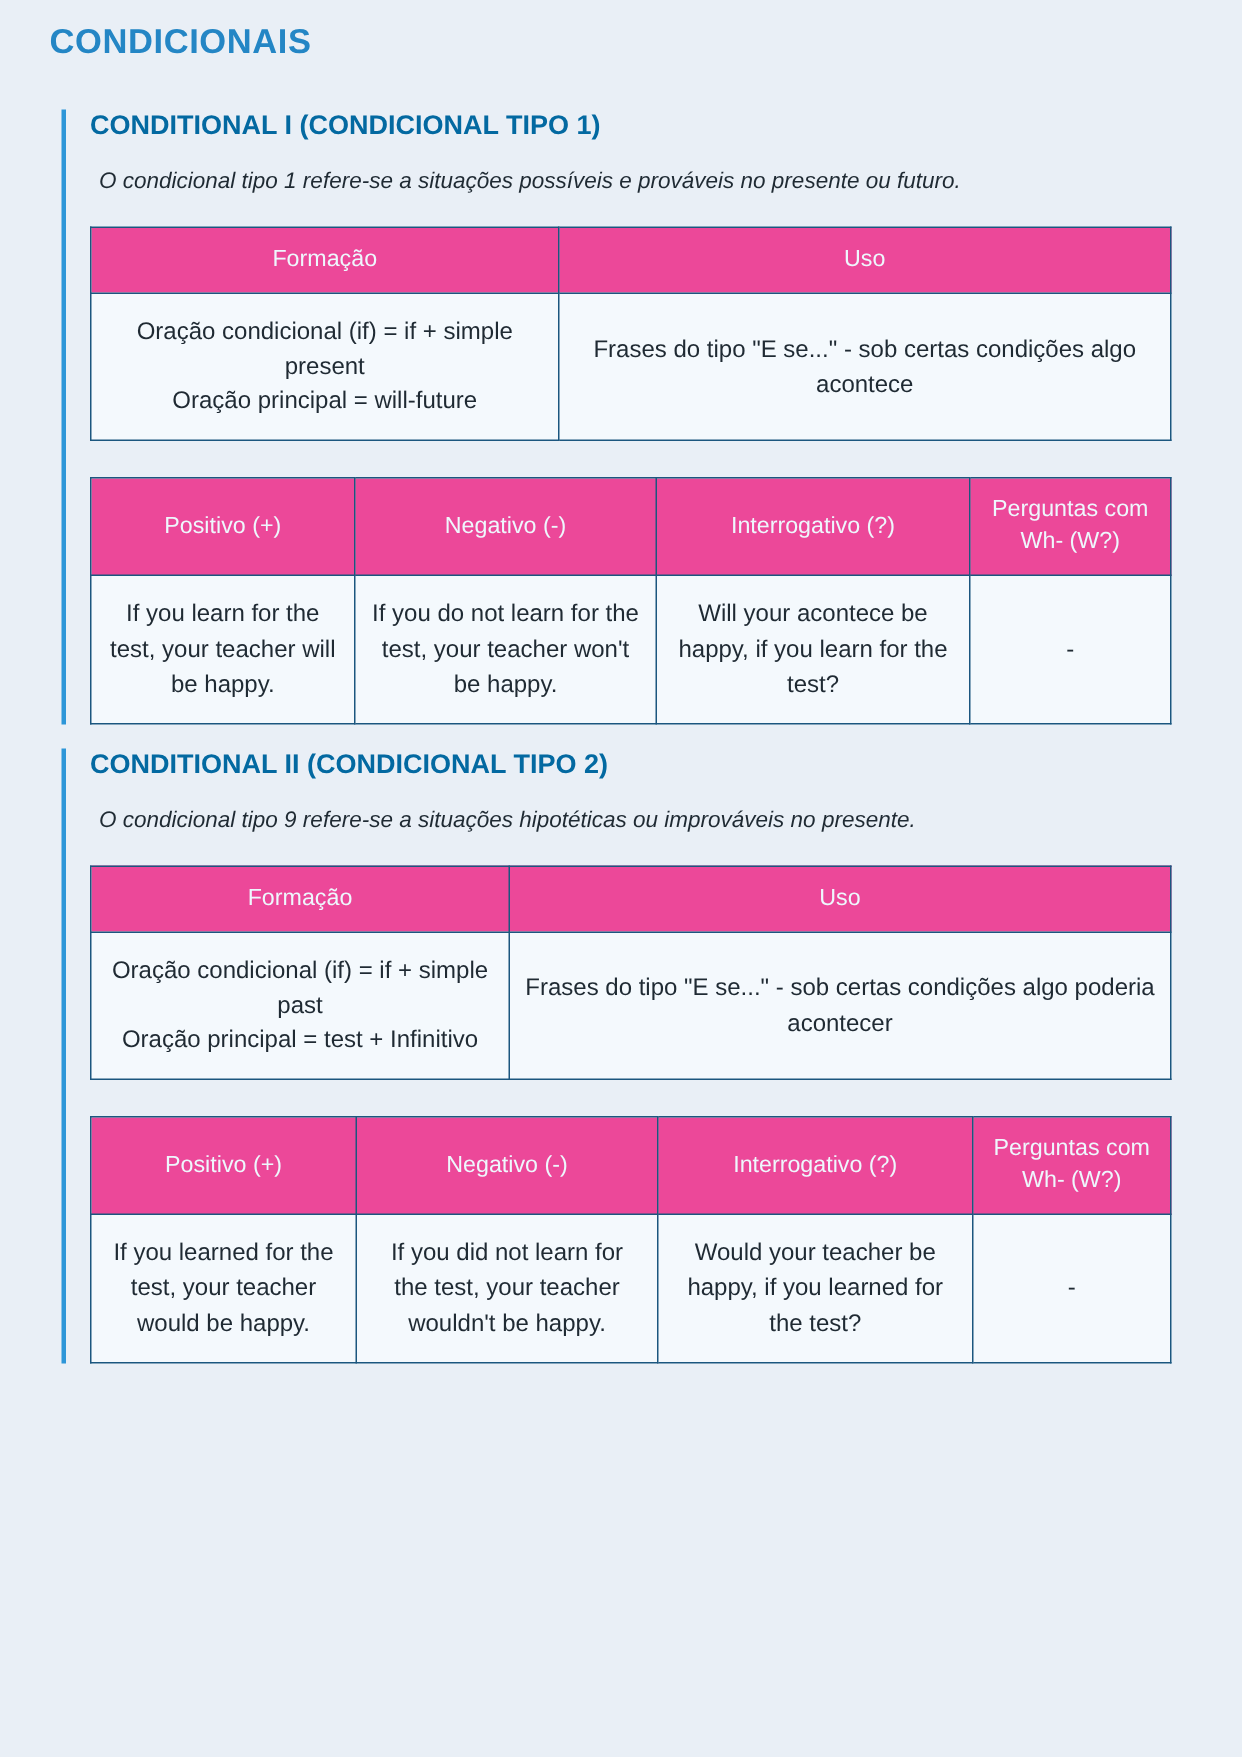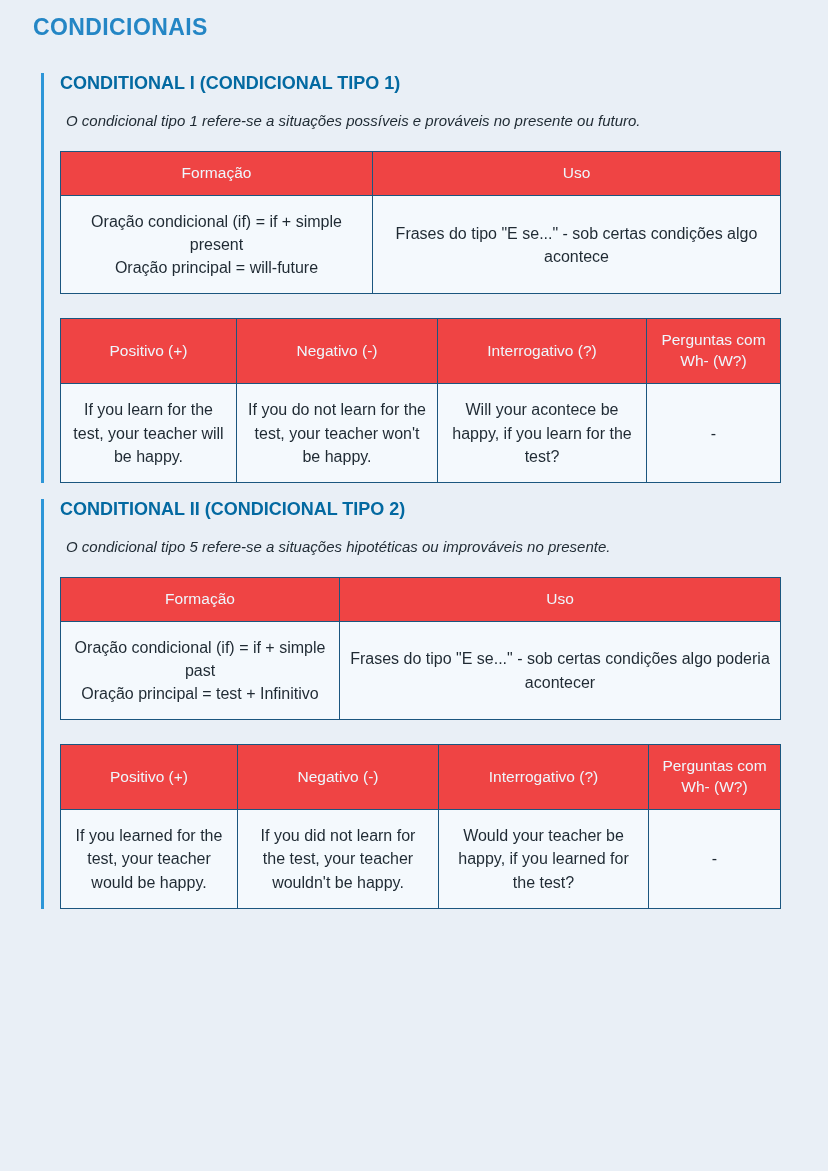--- a/index.html
+++ b/index.html
@@ -40,21 +40,21 @@
   }
   table.tbl {
     border-collapse: collapse;
     width: 720px;
     table-layout: fixed;
     background: #f4f9fd;
     margin-bottom: 24px;
   }
   table.tbl:last-child { margin-bottom: 0; }
   .tbl th {
-    background: #ef4444;
+    background: #ec4899;
     color: #eef7fd;
     font-weight: 400;
     font-size: 15.5px;
     padding: 11px 8px;
     border: 1.5px solid #1b567f;
     text-align: center;
     line-height: 1.35;
   }
   .tbl td {
     font-size: 16px;
@@ -119,21 +119,21 @@
           <td>If you do not learn for the test, your teacher won't be happy.</td>
           <td>Will your acontece be happy, if you learn for the test?</td>
           <td>-</td>
         </tr>
       </tbody>
     </table>
   </section>
 
   <section class="cond-section">
     <h2 class="section-title">CONDITIONAL II (CONDICIONAL TIPO 2)</h2>
-    <p class="section-desc">O condicional tipo 5 refere-se a situações hipotéticas ou improváveis no presente.</p>
+    <p class="section-desc">O condicional tipo 9 refere-se a situações hipotéticas ou improváveis no presente.</p>
 
     <table class="tbl">
       <colgroup>
           <col style="width:279px">
           <col style="width:441px">
         </colgroup>
       <thead>
         <tr>
           <th>Formação</th>
           <th>Uso</th>

